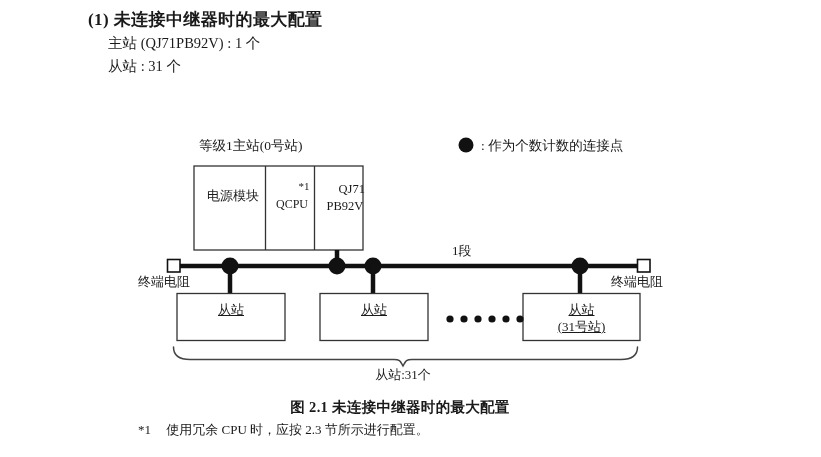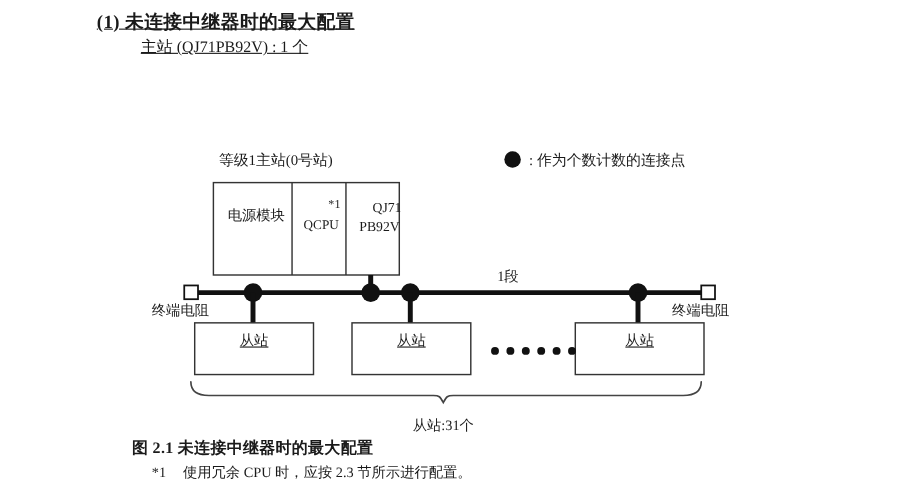--- a/index.html
+++ b/index.html
@@ -16,33 +16,32 @@
     overflow: hidden;
   }
 
   .abs { position: absolute; }
 
   
   #heading-block {
     left: 88px;
     top: 8px;
     width: 640px;
-    text-decoration: underline;
   }
   #section-heading {
     font-size: 17px;
     font-weight: bold;
     letter-spacing: 0.4px;
     line-height: 24px;
     white-space: nowrap;
   }
   .spec-line {
     font-size: 14.5px;
     line-height: 23px;
-    margin-left: 40px;
+    margin-left: 20px;
     white-space: nowrap;
   }
 
   
   #diagram {
     left: 0;
     top: 0;
     width: 821px;
     height: 457px;
     pointer-events: none;
@@ -94,28 +93,28 @@
   #slave1-label { left: 177px; top: 301px; width: 108px; }
   #slave2-label { left: 320px; top: 301px; width: 108px; }
   #slave3-label { left: 523px; top: 301px; width: 117px; }
 
   #brace-label {
     left: 343px;
     top: 366px;
     width: 120px;
     text-align: center;
     font-size: 13px;
-    margin-top: 12px;
   }
 
   
   #figure-caption {
     left: 120px;
     top: 398px;
     width: 560px;
+    text-align: center;
     font-size: 14.5px;
     font-weight: bold;
     letter-spacing: 0.3px;
     white-space: nowrap;
   }
   #footnote {
     left: 138px;
     top: 421px;
     font-size: 13px;
     white-space: nowrap;
@@ -124,20 +123,21 @@
 </style>
 </head>
 <body>
 
 <div class="abs" id="heading-block">
   <div id="section-heading">
     <span>(1)</span>
     <span>未连接中继器时的最大配置</span>
   </div>
   <div class="spec-line">主站 (QJ71PB92V) : 1 个</div>
+  <div class="spec-line">从站 : 31 个</div>
 </div>
 
 <svg class="abs" id="diagram" viewBox="0 0 821 457" width="821" height="457">
 
   <circle cx="466" cy="145" r="7.5" fill="#111111"></circle>
 
   <rect x="194" y="166" width="169" height="84" fill="#ffffff" stroke="#333333" stroke-width="1.3"></rect>
 
   <line x1="265.5" y1="166" x2="265.5" y2="250" stroke="#333333" stroke-width="1.3"></line>
   <line x1="314.5" y1="166" x2="314.5" y2="250" stroke="#333333" stroke-width="1.3"></line>
@@ -196,20 +196,21 @@
 <div class="abs dgm-text" id="label-term-right">终端电阻</div>
 
 <div class="slave-label" id="slave1-label">
   <div>从站</div>
 </div>
 <div class="slave-label" id="slave2-label">
   <div>从站</div>
 </div>
 <div class="slave-label" id="slave3-label">
   <div>从站</div>
+  <div>(31号站)</div>
 </div>
 
 <div class="abs" id="brace-label">从站:31个</div>
 
 <div class="abs" id="figure-caption">图 2.1  未连接中继器时的最大配置</div>
 
 <div class="abs" id="footnote">
   <span class="fn-mark">*1</span>
   <span>使用冗余 CPU 时，应按 2.3 节所示进行配置。</span>
 </div>

